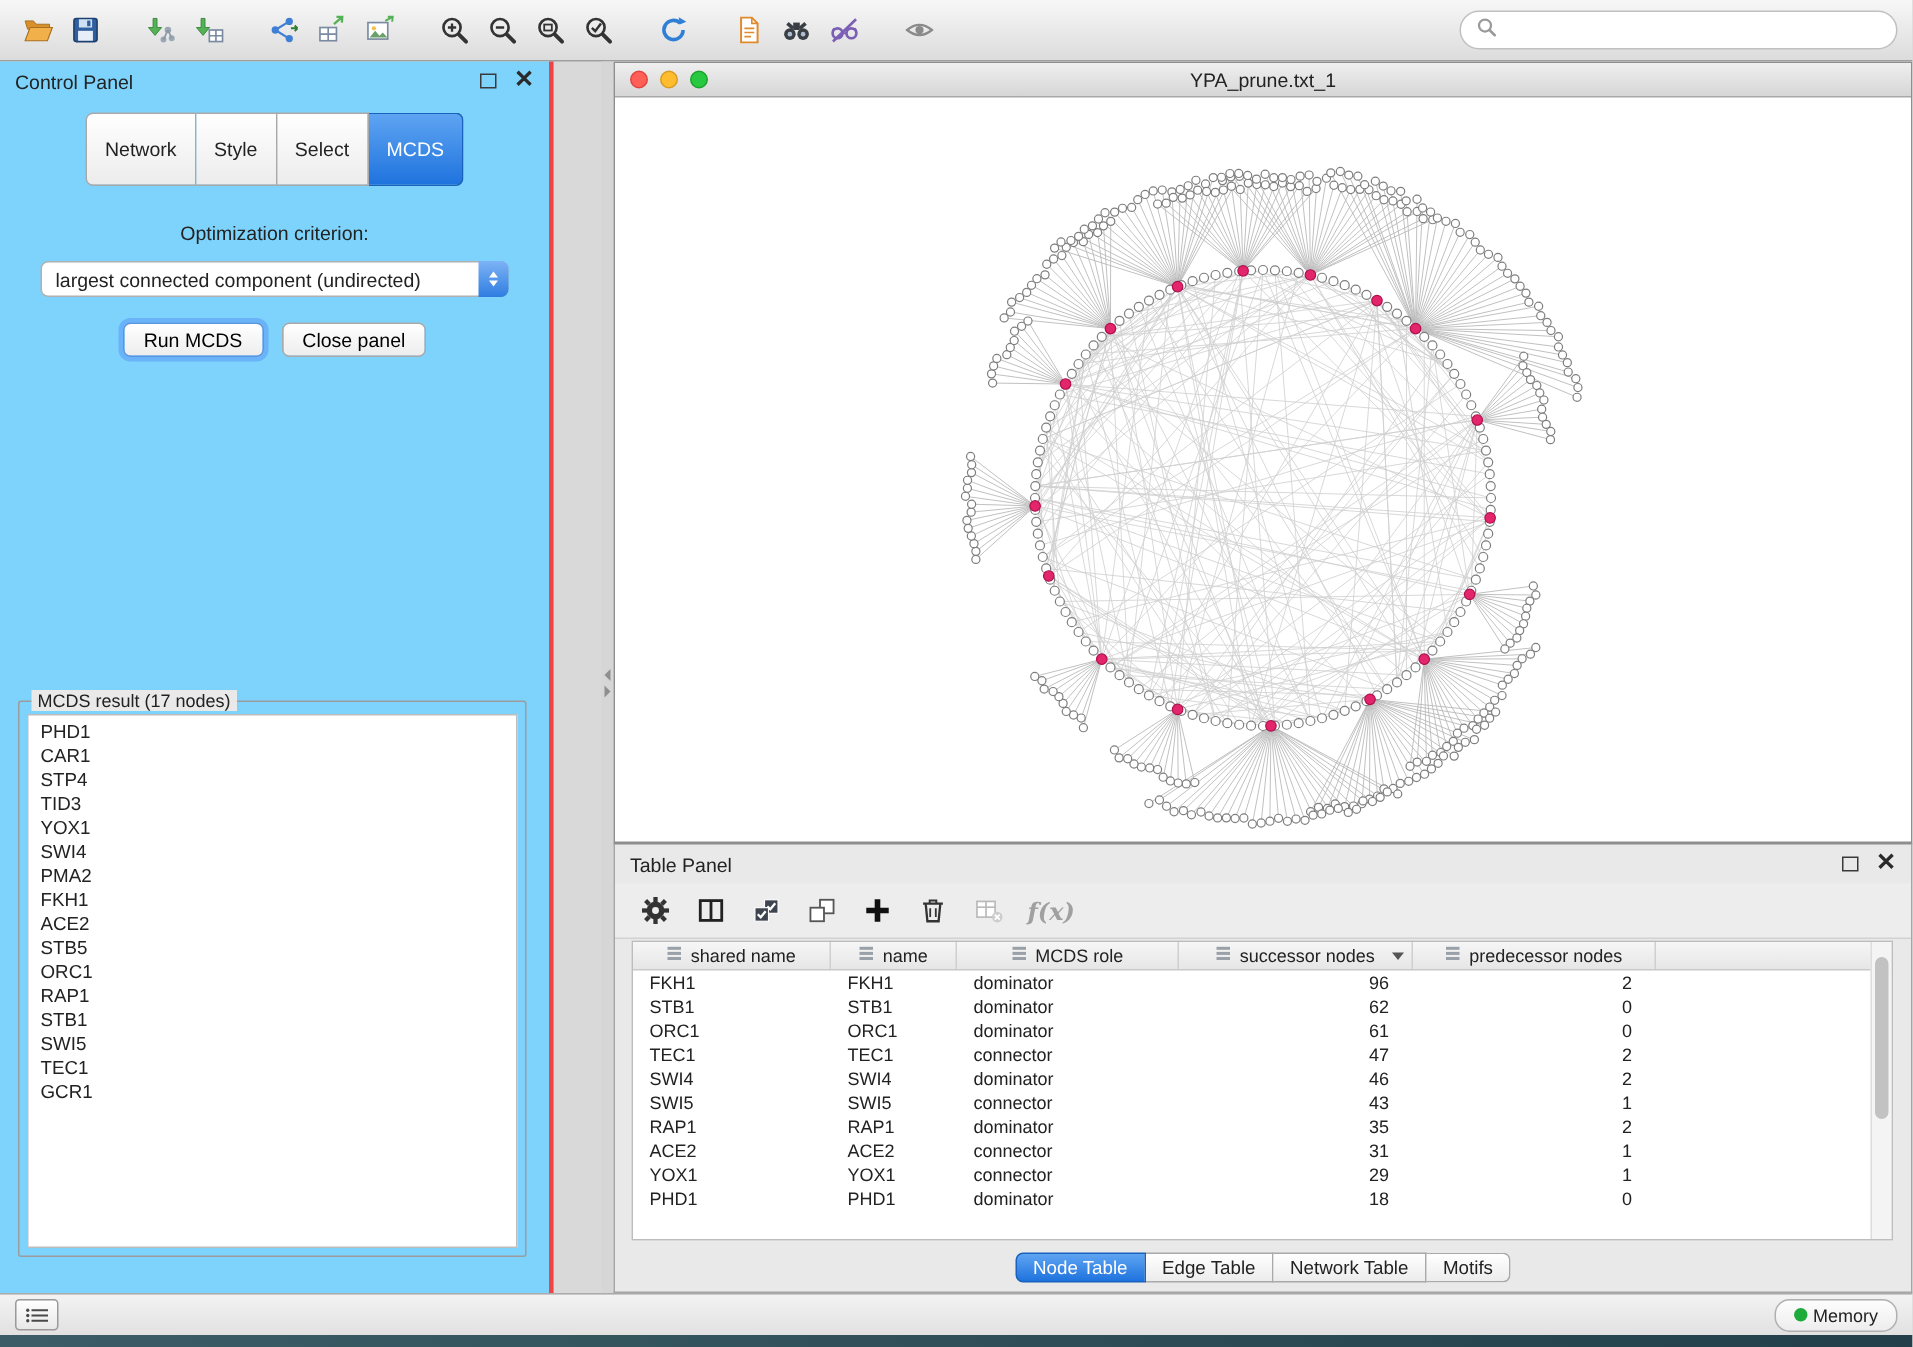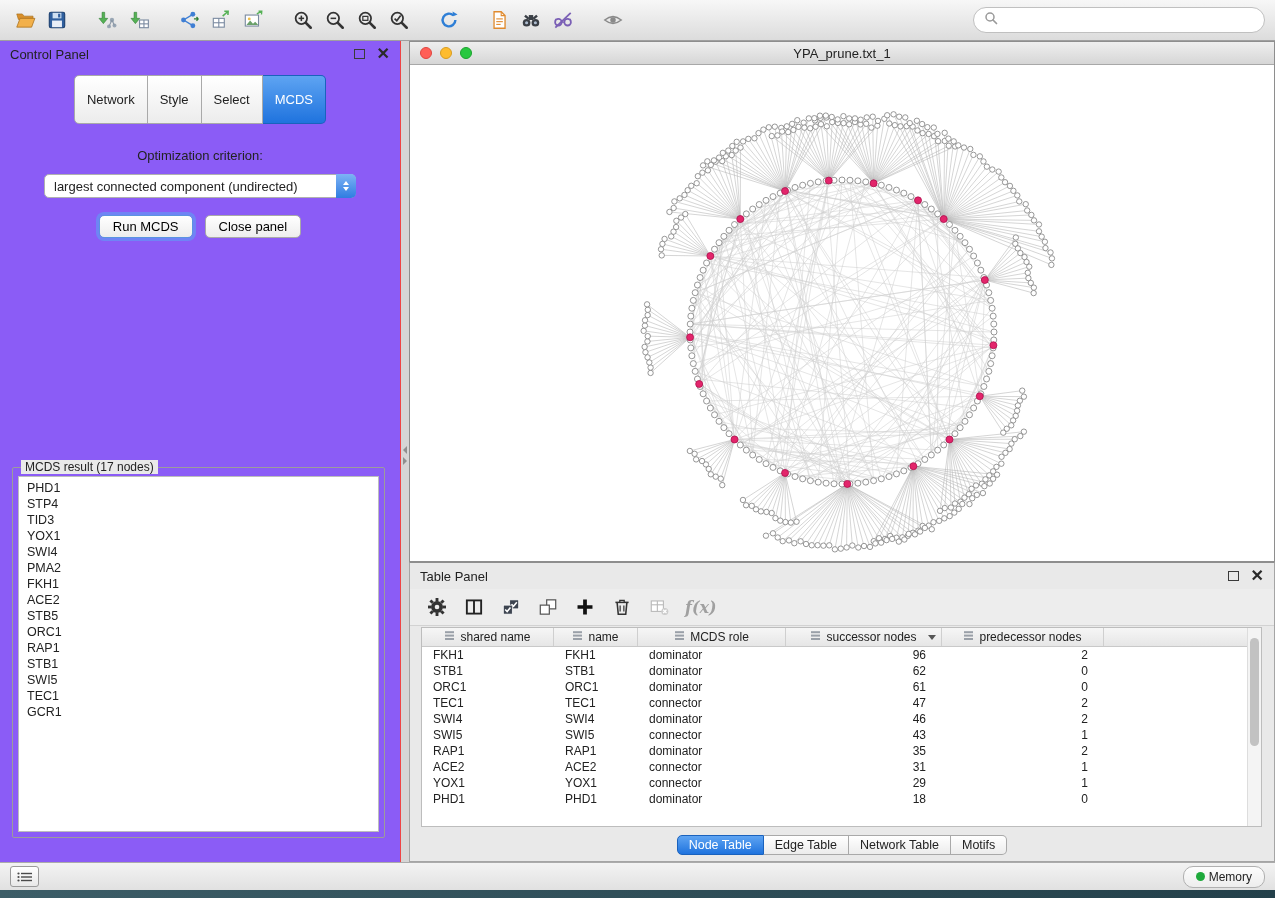--- a/index.html
+++ b/index.html
@@ -11,22 +11,22 @@
     background:linear-gradient(#f7f7f7,#dcdcdc);border-bottom:1px solid #9f9f9f;
     display:flex;align-items:center;padding:0 10px}
   .tb-icons{display:flex;align-items:center;gap:2px}
   .tb-btn{width:30px;height:30px;display:flex;align-items:center;justify-content:center;border-radius:4px;cursor:default}
   .tb-sep{width:16px;height:30px}
   .search-box{margin-left:auto;width:292px;height:26px;background:#fff;border:1px solid #c0c0c0;
     border-radius:13px;display:flex;align-items:center;gap:6px;padding:0 10px;box-sizing:border-box}
   .search-box input{border:none;outline:none;flex:1;font-size:13px;background:transparent;font-family:inherit}
 
   
-  .control-panel{position:absolute;top:41px;left:0;width:401px;bottom:36px;background:#8b5cf6;
-    border-right:1px solid #ef4444;box-sizing:border-box}
+  .control-panel{position:absolute;top:41px;left:0;width:369px;bottom:36px;background:#7dd3fc;
+    border-right:3px solid #ef4444;box-sizing:border-box}
   .panel-header{height:26px;display:flex;align-items:center;padding:0 10px;font-size:13px}
   .win-btns{margin-left:auto;display:flex;align-items:center;gap:12px}
   .float-btn{width:9px;height:8px;border:1.5px solid #3a3a3a}
   .close-btn{font-size:16px;font-weight:bold;color:#2a2a2a;line-height:14px}
   .cp-tabs{display:flex;justify-content:center;margin-top:8px}
   .tab{font-size:13px;padding:16px 12px;background:linear-gradient(#ffffff,#ececec);
     border:1px solid #a9a9a9;border-left:none;cursor:default}
   .tab:first-child{border-left:1px solid #a9a9a9;border-radius:5px 0 0 5px}
   .tab:last-child{border-radius:0 5px 5px 0}
   .tab.active{background:linear-gradient(#5ea4f2,#1f73de);color:#fff;border-color:#1a62bd}
@@ -276,20 +276,21 @@
       </span>
   </div>
   <div class="btn-row">
     <button class="push-btn focused">Run MCDS</button>
     <button class="push-btn">Close panel</button>
   </div>
   <div class="group-box">
     <span class="group-title">MCDS result (17 nodes)</span>
     <div class="mcds-list" id="mcds-list">
         <div class="mcds-item">PHD1</div>
+        <div class="mcds-item">CAR1</div>
         <div class="mcds-item">STP4</div>
         <div class="mcds-item">TID3</div>
         <div class="mcds-item">YOX1</div>
         <div class="mcds-item">SWI4</div>
         <div class="mcds-item">PMA2</div>
         <div class="mcds-item">FKH1</div>
         <div class="mcds-item">ACE2</div>
         <div class="mcds-item">STB5</div>
         <div class="mcds-item">ORC1</div>
         <div class="mcds-item">RAP1</div>

